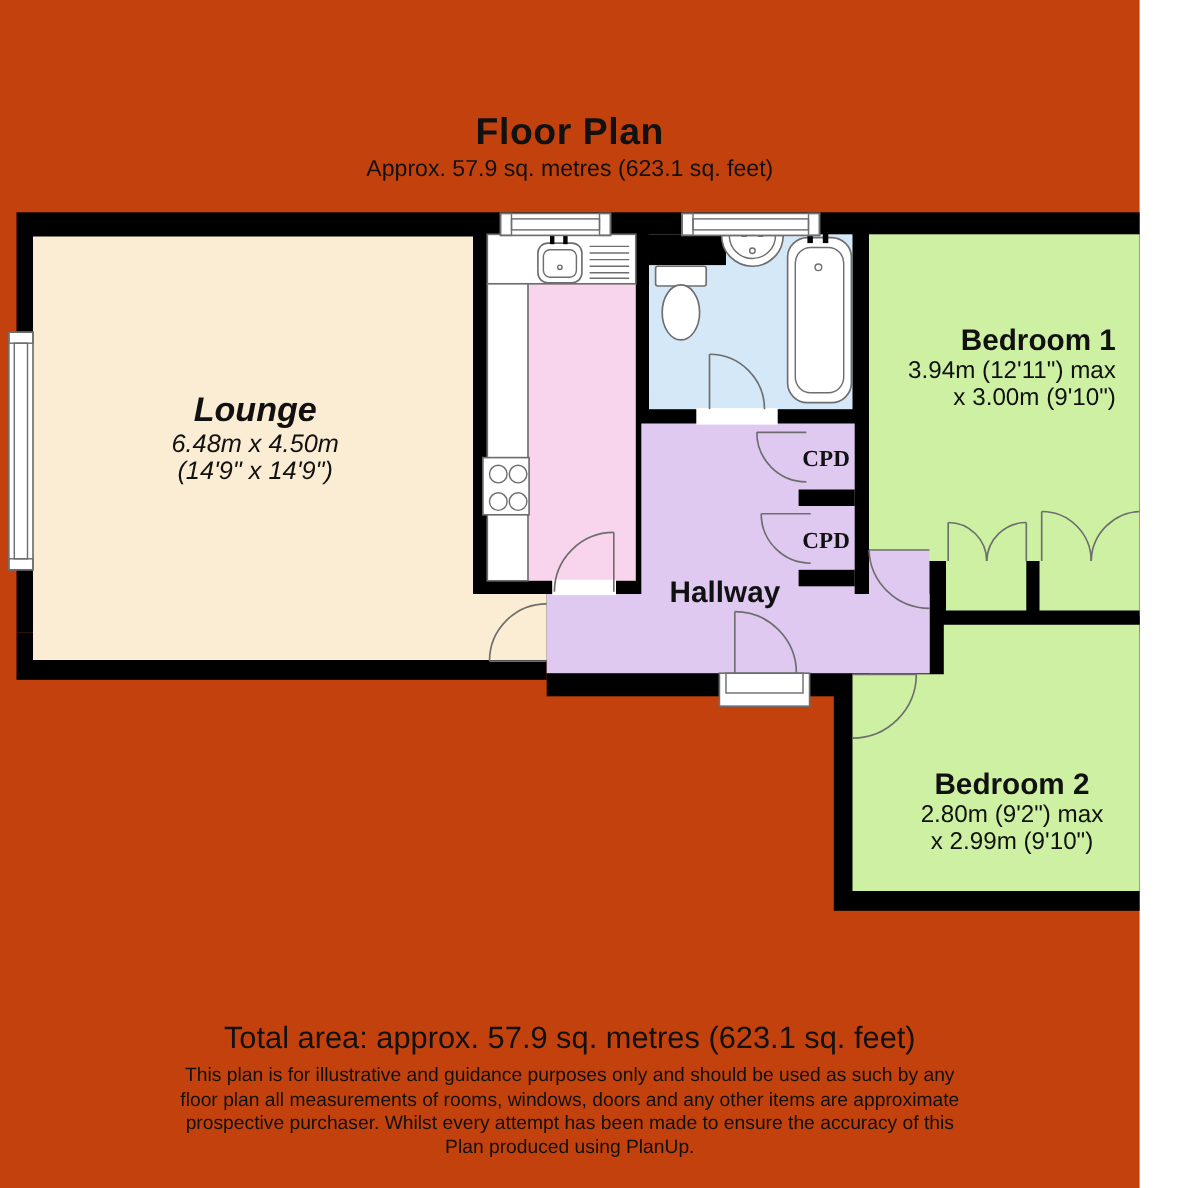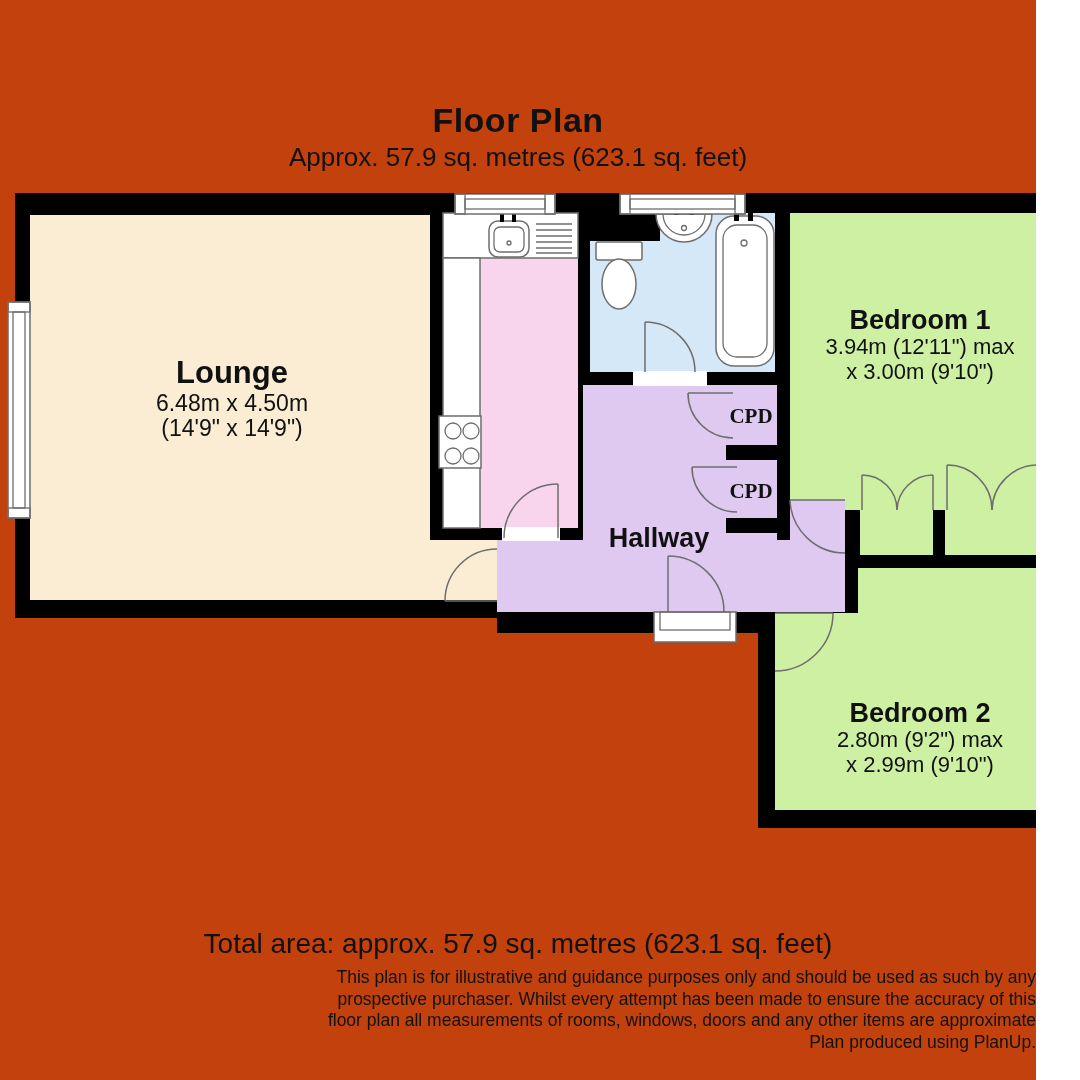--- a/index.html
+++ b/index.html
@@ -1,29 +1,29 @@
 <!DOCTYPE html>
 <html><head>
 <meta charset="utf-8">
 <style>
   html,body{margin:0;padding:0;background:#fff;}
   .canvas{position:relative;width:1036px;height:1080px;background:#c2410c;
           font-family:"Liberation Sans",sans-serif;overflow:hidden;color:#111;}
   .hdr-title{position:absolute;top:101px;left:0;width:100%;text-align:center;
              font-size:34px;font-weight:bold;letter-spacing:.5px;}
-  .hdr-sub{position:absolute;top:142px;left:0;width:100%;text-align:center;font-size:26px;}
+  .hdr-sub{position:absolute;top:142px;left:0;width:100%;text-align:center;font-size:21px;}
   svg.plan{position:absolute;left:0;top:0;}
   .label{position:absolute;transform:translate(-50%,-50%);text-align:center;line-height:1.12;white-space:nowrap;}
   .rname-lg{font-size:31px;font-weight:bold;}
   .rname{font-size:27px;font-weight:bold;}
   .rdim{font-size:22px;}
   .rdim-lg{font-size:23px;}
   .cpd{font-size:21px;font-weight:bold;font-family:Liberation Serif, serif;}
   .ftr-total{position:absolute;top:928px;left:0;width:100%;text-align:center;font-size:28px;}
-  .ftr-disc{position:absolute;top:967px;left:0;width:100%;text-align:right;
+  .ftr-disc{position:absolute;top:967px;left:0;width:100%;text-align:center;
             font-size:17.5px;line-height:21.5px;}
   .fx{stroke:#6e6e6e;stroke-width:1.5;fill:#ffffff;}
   .fxl{stroke:#6e6e6e;stroke-width:1.3;fill:none;}
   .arc{stroke:#6e6e6e;stroke-width:1.5;fill:none;}
 </style>
 </head>
 <body>
 
 <div class="canvas">
 
@@ -174,27 +174,27 @@
       </g>
       <g>
         <line x1="947" y1="510" x2="947" y2="465" class="arc"></line>
         <path d="M947,465 A45,45 0 0 1 992,510" class="arc"></path>
         <line x1="1038" y1="510" x2="1038" y2="465" class="arc"></line>
         <path d="M1038,465 A46,46 0 0 0 992,510" class="arc"></path>
       </g>
     </g>
   </svg>
 
-  <div class="label" style="left:232px;top:399px;">
+  <div class="label" style="left:232px;top:399px;font-style:italic;">
     <div class="rname-lg">Lounge</div>
     <div class="rdim-lg">6.48m x 4.50m</div>
     <div class="rdim-lg">(14'9" x 14'9")</div>
   </div>
 
-  <div class="label" style="left:920px;top:345px;">
+  <div class="label" style="left:920px;top:334px;text-align:right;">
     <div class="rname">Bedroom 1</div>
     <div class="rdim">3.94m (12'11") max</div>
     <div class="rdim">x 3.00m (9'10")</div>
   </div>
 
   <div class="label" style="left:920px;top:738px;">
     <div class="rname">Bedroom 2</div>
     <div class="rdim">2.80m (9'2") max</div>
     <div class="rdim">x 2.99m (9'10")</div>
   </div>
@@ -202,18 +202,18 @@
   <div class="label" style="left:659px;top:538px;">
     <div class="rname">Hallway</div>
   </div>
 
   <div class="label cpd" style="left:751px;top:417px;">CPD</div>
   <div class="label cpd" style="left:751px;top:492px;">CPD</div>
 
   <div class="ftr-total">Total area: approx. 57.9 sq. metres (623.1 sq. feet)</div>
   <div class="ftr-disc">
     <div>This plan is for illustrative and guidance purposes only and should be used as such by any</div>
+    <div>floor plan all measurements of rooms, windows, doors and any other items are approximate</div>
     <div>prospective purchaser. Whilst every attempt has been made to ensure the accuracy of this</div>
-    <div>floor plan all measurements of rooms, windows, doors and any other items are approximate</div>
     <div>Plan produced using PlanUp.</div>
   </div>
 
 </div>
 
 </body></html>

